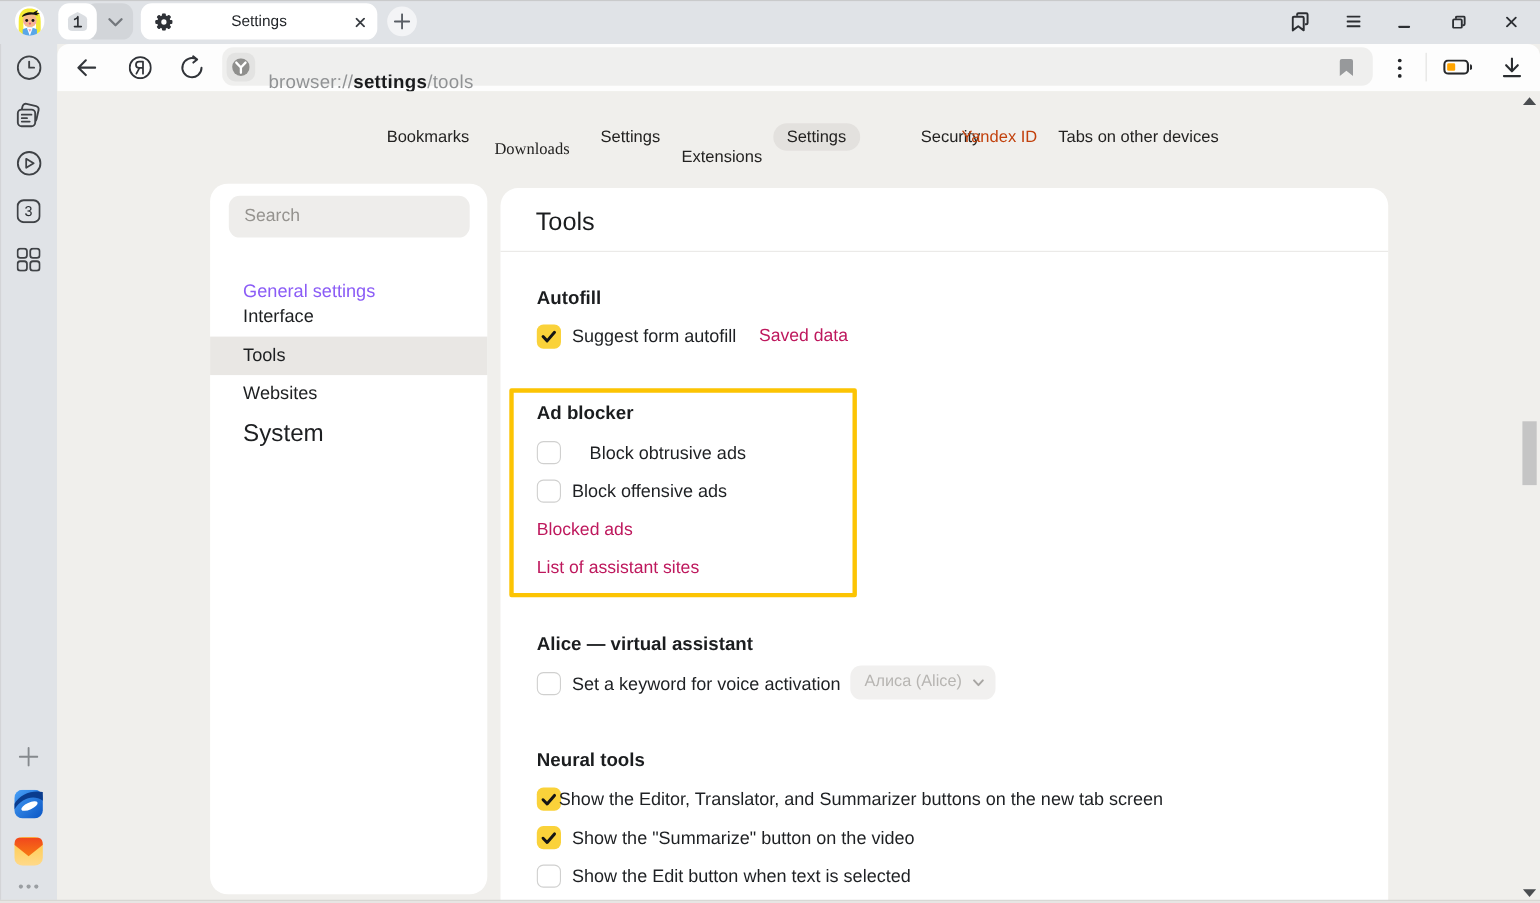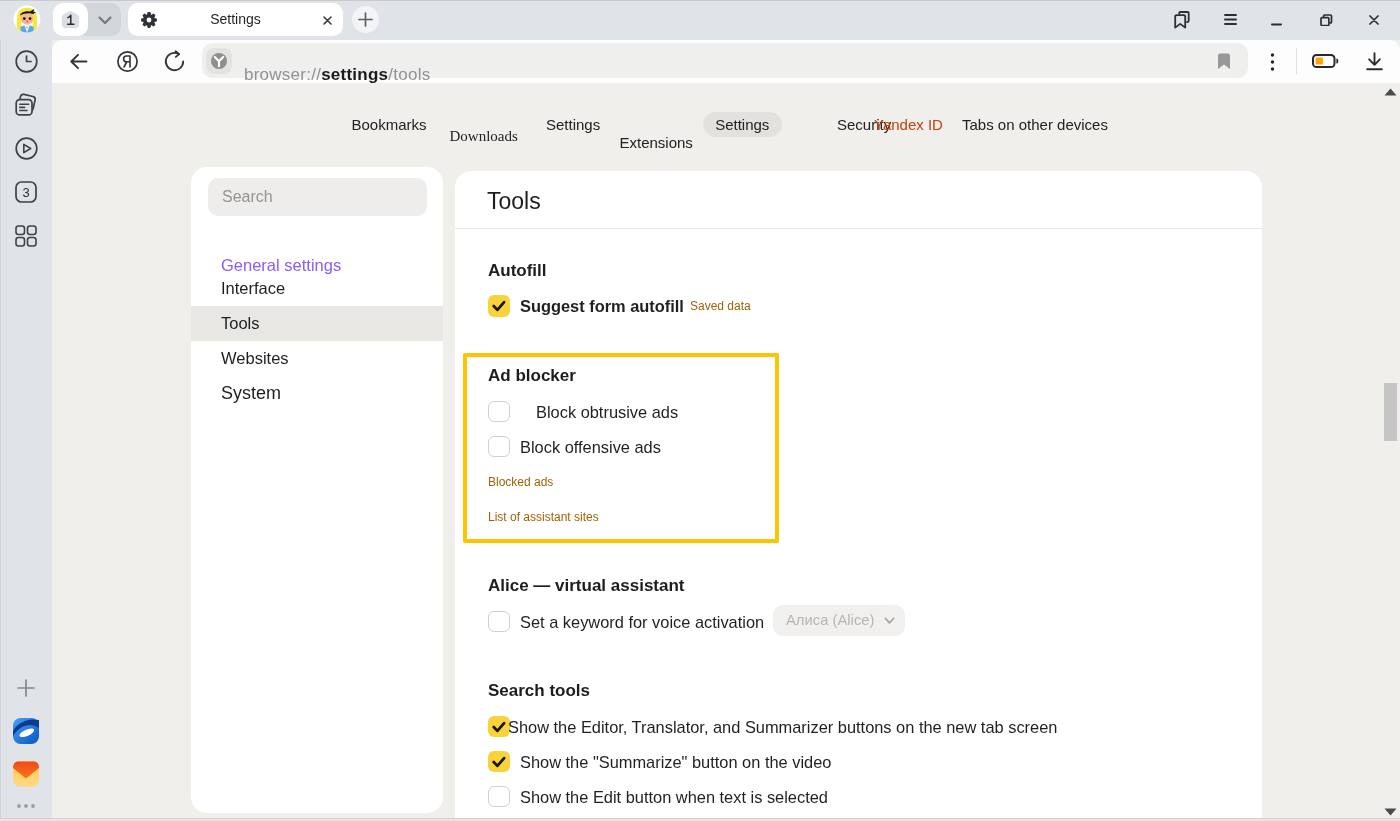--- a/index.html
+++ b/index.html
@@ -211,53 +211,53 @@
 <div class="abs nav" style="left:874px;top:116px;font-size:15px;color:#c2410c;">Yandex ID</div>
 <div class="abs nav" style="left:962px;top:116px;font-size:15px;color:#232221;">Tabs on other devices</div>
 
 <div class="abs" style="left:191px;top:167px;width:252px;height:646px;background:#ffffff;border-radius:16px;"></div>
 <div class="abs" style="left:208px;top:178px;width:219px;height:38px;background:#eeedeb;border-radius:10px;line-height:38px;font-size:16px;color:#95938f;padding-left:14px;">Search</div>
 <div class="abs" style="left:191px;top:305.5px;width:252px;height:35px;background:#e9e7e4;"></div>
 <div class="abs" style="left:221px;top:248px;width:200px;height:35px;line-height:35px;font-size:16.5px;color:#8b5cf6;">General settings</div>
 <div class="abs" style="left:221px;top:270.5px;width:200px;height:35px;line-height:35px;font-size:16.5px;color:#1d1f21;">Interface</div>
 <div class="abs" style="left:221px;top:305.5px;width:200px;height:35px;line-height:35px;font-size:16.5px;color:#1d1f21;">Tools</div>
 <div class="abs" style="left:221px;top:340.5px;width:200px;height:35px;line-height:35px;font-size:16.5px;color:#1d1f21;">Websites</div>
-<div class="abs" style="left:221px;top:375.5px;width:200px;height:35px;line-height:35px;font-size:18px;color:#1d1f21;">System</div>
+<div class="abs" style="left:221px;top:375.5px;width:200px;height:35px;line-height:35px;font-size:22px;color:#1d1f21;">System</div>
 
 <div class="abs" style="left:455px;top:171px;width:807px;height:650px;background:#ffffff;border-radius:16px 16px 0 0;"></div>
 <div class="abs" style="left:487px;top:188px;font-size:23px;color:#1b1d1f;">Tools</div>
 <div class="abs" style="left:455px;top:228px;width:807px;height:1px;background:#e9e8e6;"></div>
 
 <div class="abs" style="left:488px;top:261px;font-size:17px;font-weight:700;color:#1b1d1f;">Autofill</div>
 
 <div class="abs cb-on" style="left:488px;top:295px;"></div>
 <svg class="abs" style="left:488px;top:295px;" width="22" height="22" viewBox="0 0 22 22">
   <path d="M5.7 11 L9.4 14.9 L16.1 7.1" fill="none" stroke="#151515" stroke-width="2.7" stroke-linecap="round" stroke-linejoin="round"></path>
 </svg>
-<div class="abs lab" style="left:520px;top:296px;font-weight:bold;">Suggest form autofill</div>
+<div class="abs lab" style="left:520px;top:296px;">Suggest form autofill</div>
 <div class="abs link" style="left:690px;top:296px;">Saved data</div>
 
 <div class="abs" style="left:463px;top:353px;width:316px;height:190px;border:4.5px solid #fcc403;border-radius:2px;"></div>
 <div class="abs" style="left:488px;top:365.5px;font-size:17px;font-weight:700;color:#1b1d1f;">Ad blocker</div>
 <div class="abs cb-off" style="left:488px;top:400.5px;"></div>
 <div class="abs lab" style="left:520px;top:401.5px;margin-left:16px;">Block obtrusive ads</div>
 <div class="abs cb-off" style="left:488px;top:435.5px;"></div>
 <div class="abs lab" style="left:520px;top:436.5px;">Block offensive ads</div>
 <div class="abs link" style="left:488px;top:471.5px;">Blocked ads</div>
 <div class="abs link" style="left:488px;top:506.5px;">List of assistant sites</div>
 
 <div class="abs" style="left:488px;top:576px;font-size:17px;font-weight:700;color:#1b1d1f;">Alice — virtual assistant</div>
 <div class="abs cb-off" style="left:488px;top:610.5px;"></div>
 <div class="abs lab" style="left:520px;top:611.5px;">Set a keyword for voice activation</div>
 <div class="abs" style="left:773px;top:605px;width:132px;height:31px;background:#f1f0ef;border-radius:10px;line-height:31px;font-size:14.8px;color:#b7b5b2;padding-left:13px;">Алиса (Alice)</div>
 <svg class="abs" style="left:883.5px;top:616.5px;" width="11" height="8" viewBox="0 0 11 8">
   <path d="M1.5 1.5 L5.5 5.8 L9.5 1.5" fill="none" stroke="#a8a6a3" stroke-width="1.8" stroke-linecap="round" stroke-linejoin="round"></path>
 </svg>
 
-<div class="abs" style="left:488px;top:680.5px;font-size:17px;font-weight:700;color:#1b1d1f;">Search tools</div>
+<div class="abs" style="left:488px;top:680.5px;font-size:17px;font-weight:700;color:#1b1d1f;">Neural tools</div>
 <div class="abs cb-on" style="left:488px;top:715.5px;"></div>
 <svg class="abs" style="left:488px;top:715.5px;" width="22" height="22" viewBox="0 0 22 22">
   <path d="M5.7 11 L9.4 14.9 L16.1 7.1" fill="none" stroke="#151515" stroke-width="2.7" stroke-linecap="round" stroke-linejoin="round"></path>
 </svg>
 <div class="abs lab" style="left:508px;top:716.5px;">Show the Editor, Translator, and Summarizer buttons on the new tab screen</div>
 <div class="abs cb-on" style="left:488px;top:750.5px;"></div>
 <svg class="abs" style="left:488px;top:750.5px;" width="22" height="22" viewBox="0 0 22 22">
   <path d="M5.7 11 L9.4 14.9 L16.1 7.1" fill="none" stroke="#151515" stroke-width="2.7" stroke-linecap="round" stroke-linejoin="round"></path>
 </svg>
 <div class="abs lab" style="left:520px;top:751.5px;">Show the "Summarize" button on the video</div>
@@ -270,17 +270,17 @@
 <div class="abs" style="left:1383.5px;top:383px;width:13.5px;height:58px;background:#c5c5c5;"></div>
 <svg class="abs" style="left:1384px;top:808px;" width="13" height="8" viewBox="0 0 13 8">
   <path d="M0.5 0.5 L12.5 0.5 L6.5 7.5 Z" fill="#4a4d50"></path>
 </svg>
 
 <div class="abs" style="left:0;top:817.5px;width:1400px;height:1.5px;background:#d3d2d0;"></div>
 <div class="abs" style="left:0;top:819px;width:1400px;height:2px;background:#e7e5e3;"></div>
 
 <style>
   .lab { font-size:16.4px; color:#1e2023; line-height:20px; }
-  .link { font-size:12px; color:#a16207; line-height:20px; }
+  .link { font-size:16px; color:#be185d; line-height:20px; }
   .cb-on, .cb-off { width:21.5px; height:21.5px; border-radius:6px; }
   .cb-on { background:#fad23a; }
   .cb-off { background:#ffffff; border:1.6px solid #d0d0cf; }
 </style>
 
 </body></html>

